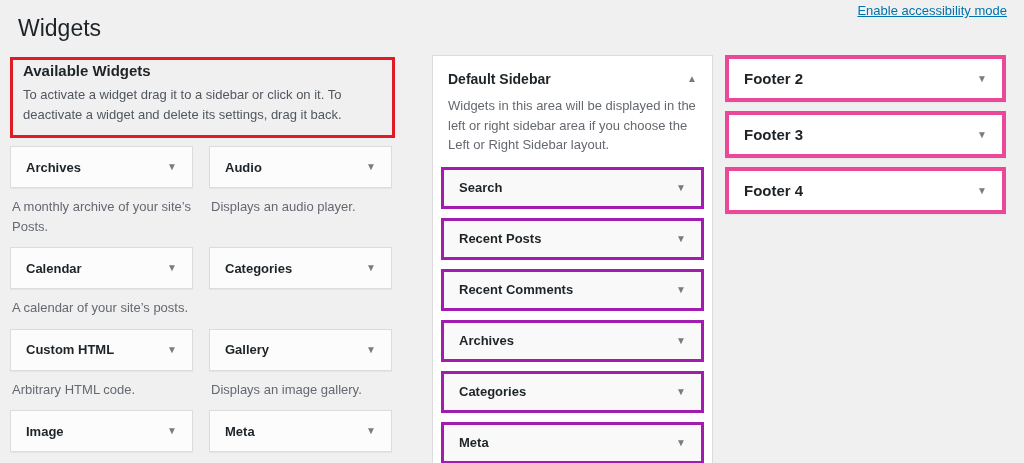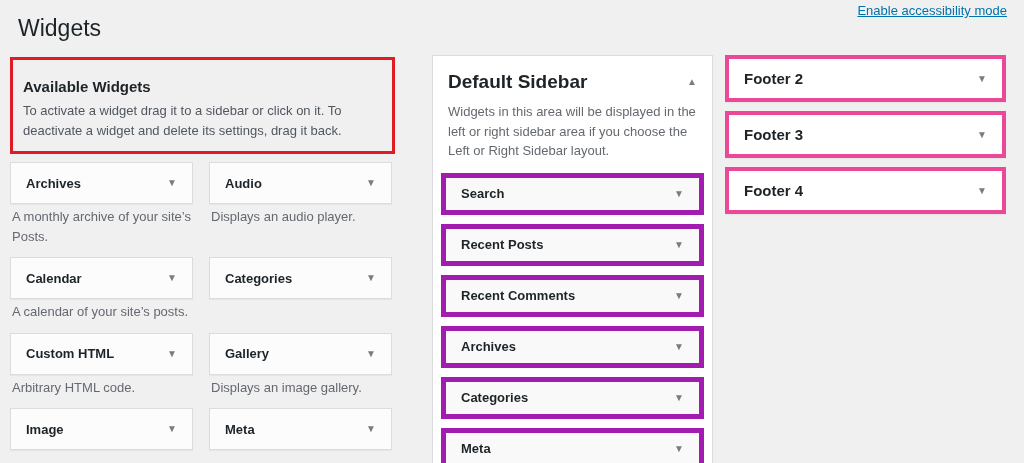--- a/index.html
+++ b/index.html
@@ -22,60 +22,60 @@
     font-family: inherit;
   }
   .accessibility-link {
     position: absolute; right: 17px; top: 3px;
     color: #0073aa; text-decoration: underline; font-size: 13px; cursor: pointer;
   }
 
   
   .available-col { position: absolute; left: 10px; top: 57px; width: 385px; }
   .available-head {
-    border: 3px solid #e01b24; padding: 18px 10px 10px 10px; background: transparent;
+    border: 3px solid #e01b24; padding: 2px 10px 10px 10px; background: transparent;
   }
   .available-title { font-size: 15px; font-weight: 700; color: #1d2327; margin-bottom: 6px; }
   .available-desc { color: #50575e; font-size: 13px; line-height: 1.55; }
 
   .widget-grid {
     margin-top: 8px; margin-left: 0;
     display: grid; grid-template-columns: 183px 183px; column-gap: 16px; row-gap: 0;
   }
   .widget-cell { display: flex; flex-direction: column; }
   .widget-card {
     height: 42px; background: #fcfcfc; border: 1px solid #dcdcde;
     box-shadow: 0 1px 1px rgba(0,0,0,0.04);
     display: flex; align-items: center; justify-content: space-between;
     padding: 0 15px; cursor: pointer;
   }
   .widget-card-title { font-size: 13px; font-weight: 700; color: #1d2327; }
   .widget-desc {
     color: #646970; font-size: 13px; line-height: 1.5;
-    padding: 3px 2px 11px 2px; min-height: 32px;
+    padding: 9px 2px 11px 2px; min-height: 32px;
   }
   .arrow { color: #787c82; font-size: 10px; line-height: 1; flex: none; }
 
   
   .sidebar-panel {
     position: absolute; left: 432px; top: 55px; width: 281px; height: 420px;
     background: #ffffff; border: 1px solid #dcdcde;
     box-shadow: 0 1px 1px rgba(0,0,0,0.04); overflow: hidden;
   }
   .sidebar-panel-head {
     display: flex; align-items: center; justify-content: space-between;
     padding: 15px 15px 0 15px; cursor: pointer;
   }
-  .sidebar-panel-title { font-size: 19px; font-weight: 700; color: #1d2327; }
+  .sidebar-panel-title { font-size: 14px; font-weight: 700; color: #1d2327; }
   .sidebar-panel-desc {
     color: #646970; font-size: 13px; line-height: 1.5; padding: 9px 15px 12px 15px;
   }
   .sidebar-widget-list { padding: 0 8px; }
   .sidebar-widget {
-    height: 42px; background: #f9f9f9; border: 5px solid #a21caf;
+    height: 42px; background: #f9f9f9; border: 3px solid #a21caf;
     display: flex; align-items: center; justify-content: space-between;
     padding: 0 15px; margin-bottom: 9px; cursor: pointer;
   }
   .sidebar-widget-title { font-size: 13px; font-weight: 700; color: #1d2327; }
 
   
   .footer-col { position: absolute; left: 725px; top: 55px; width: 281px; }
   .footer-panel {
     height: 47px; background: #ffffff; border: 4px solid #ec4899;
     box-shadow: 0 1px 1px rgba(0,0,0,0.04);

